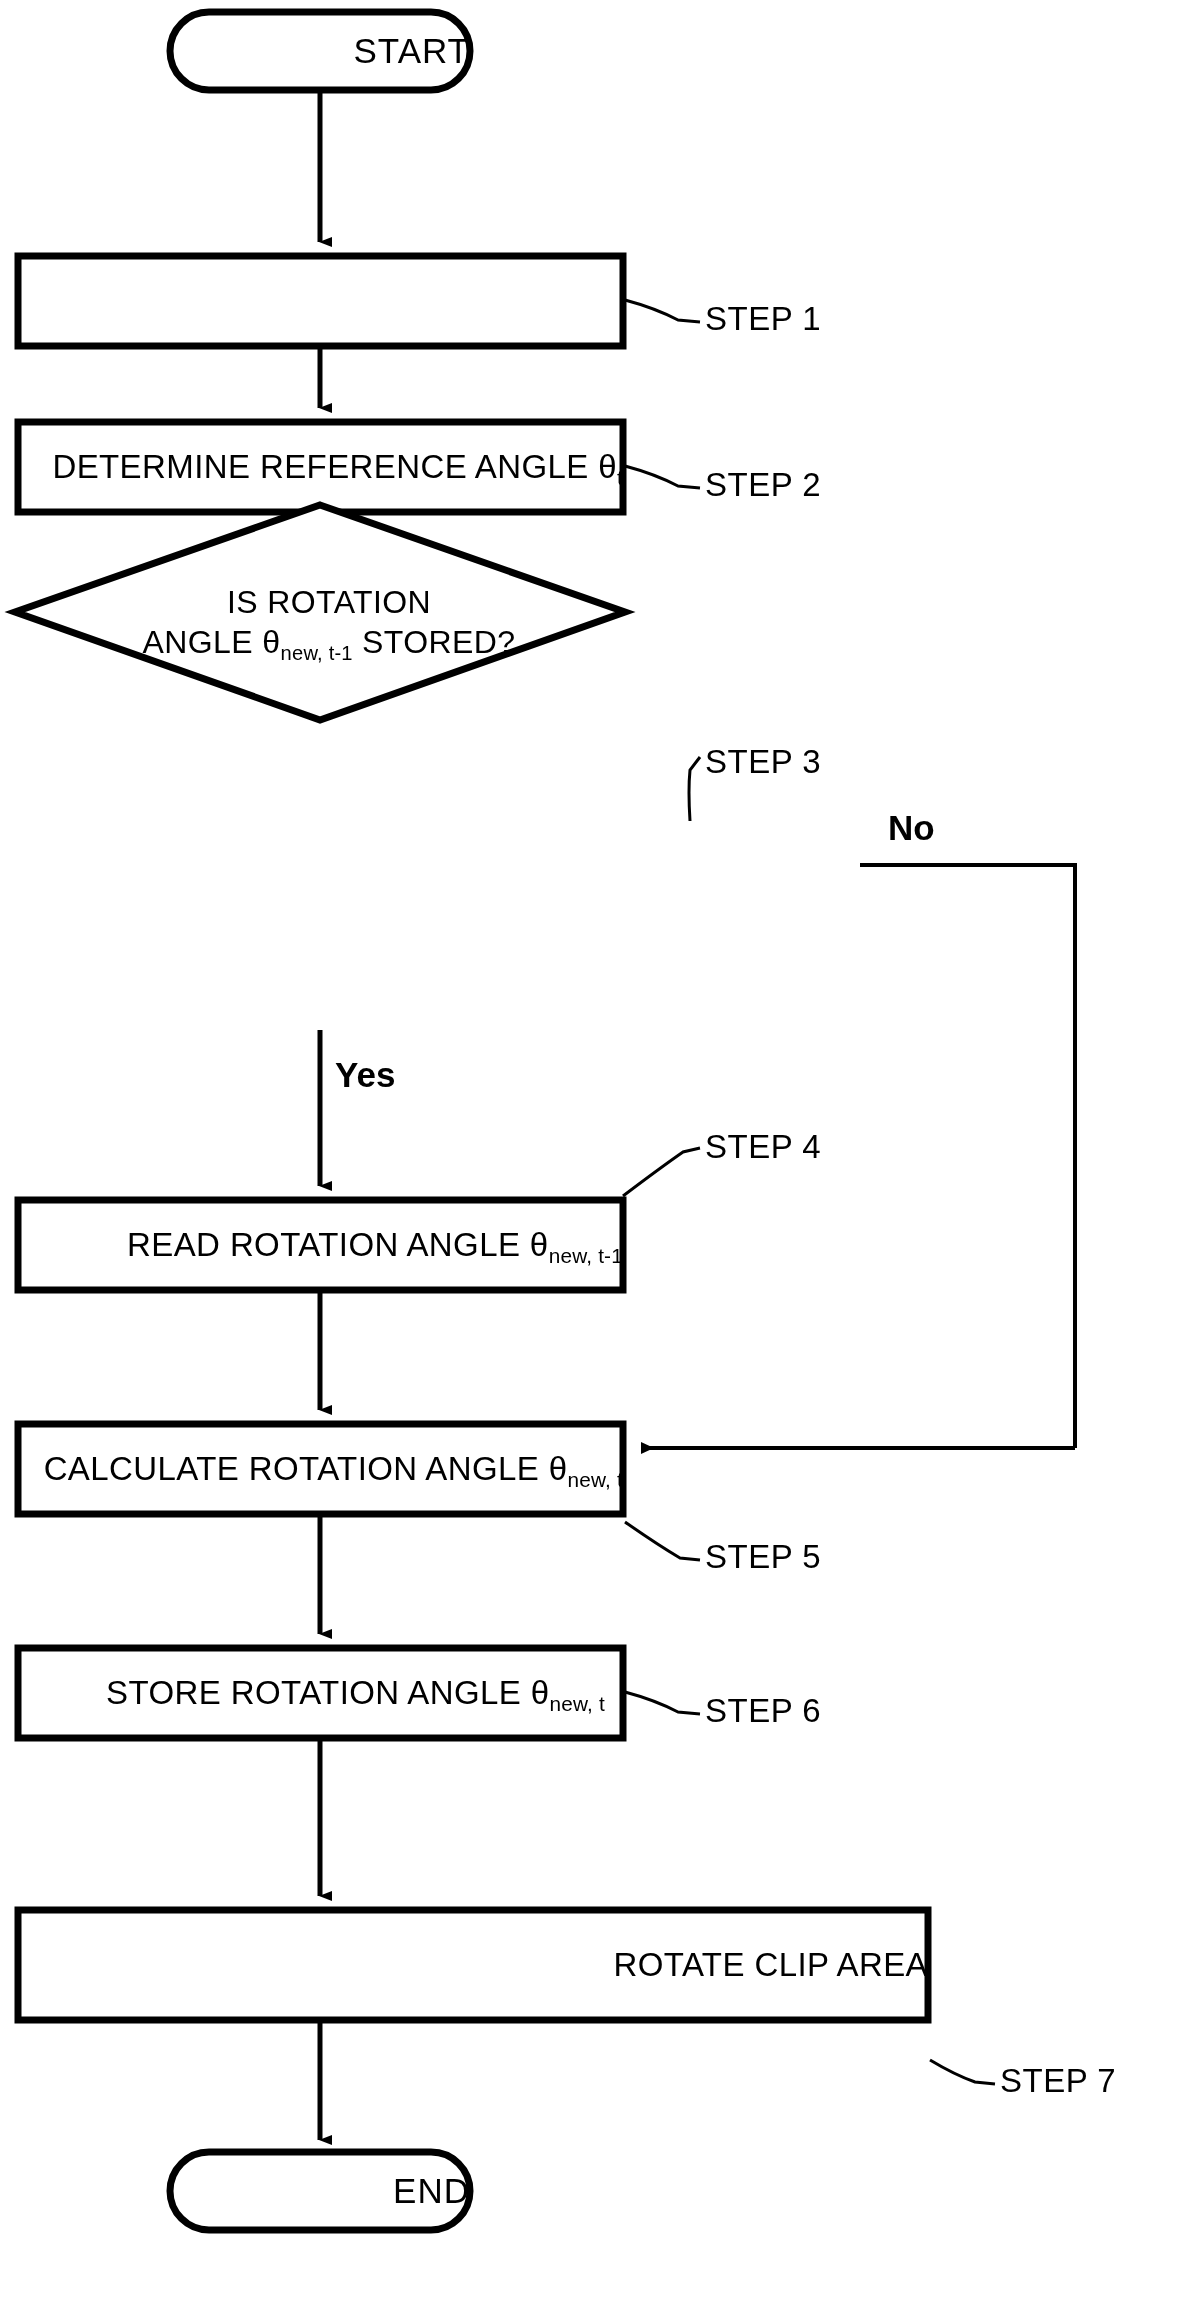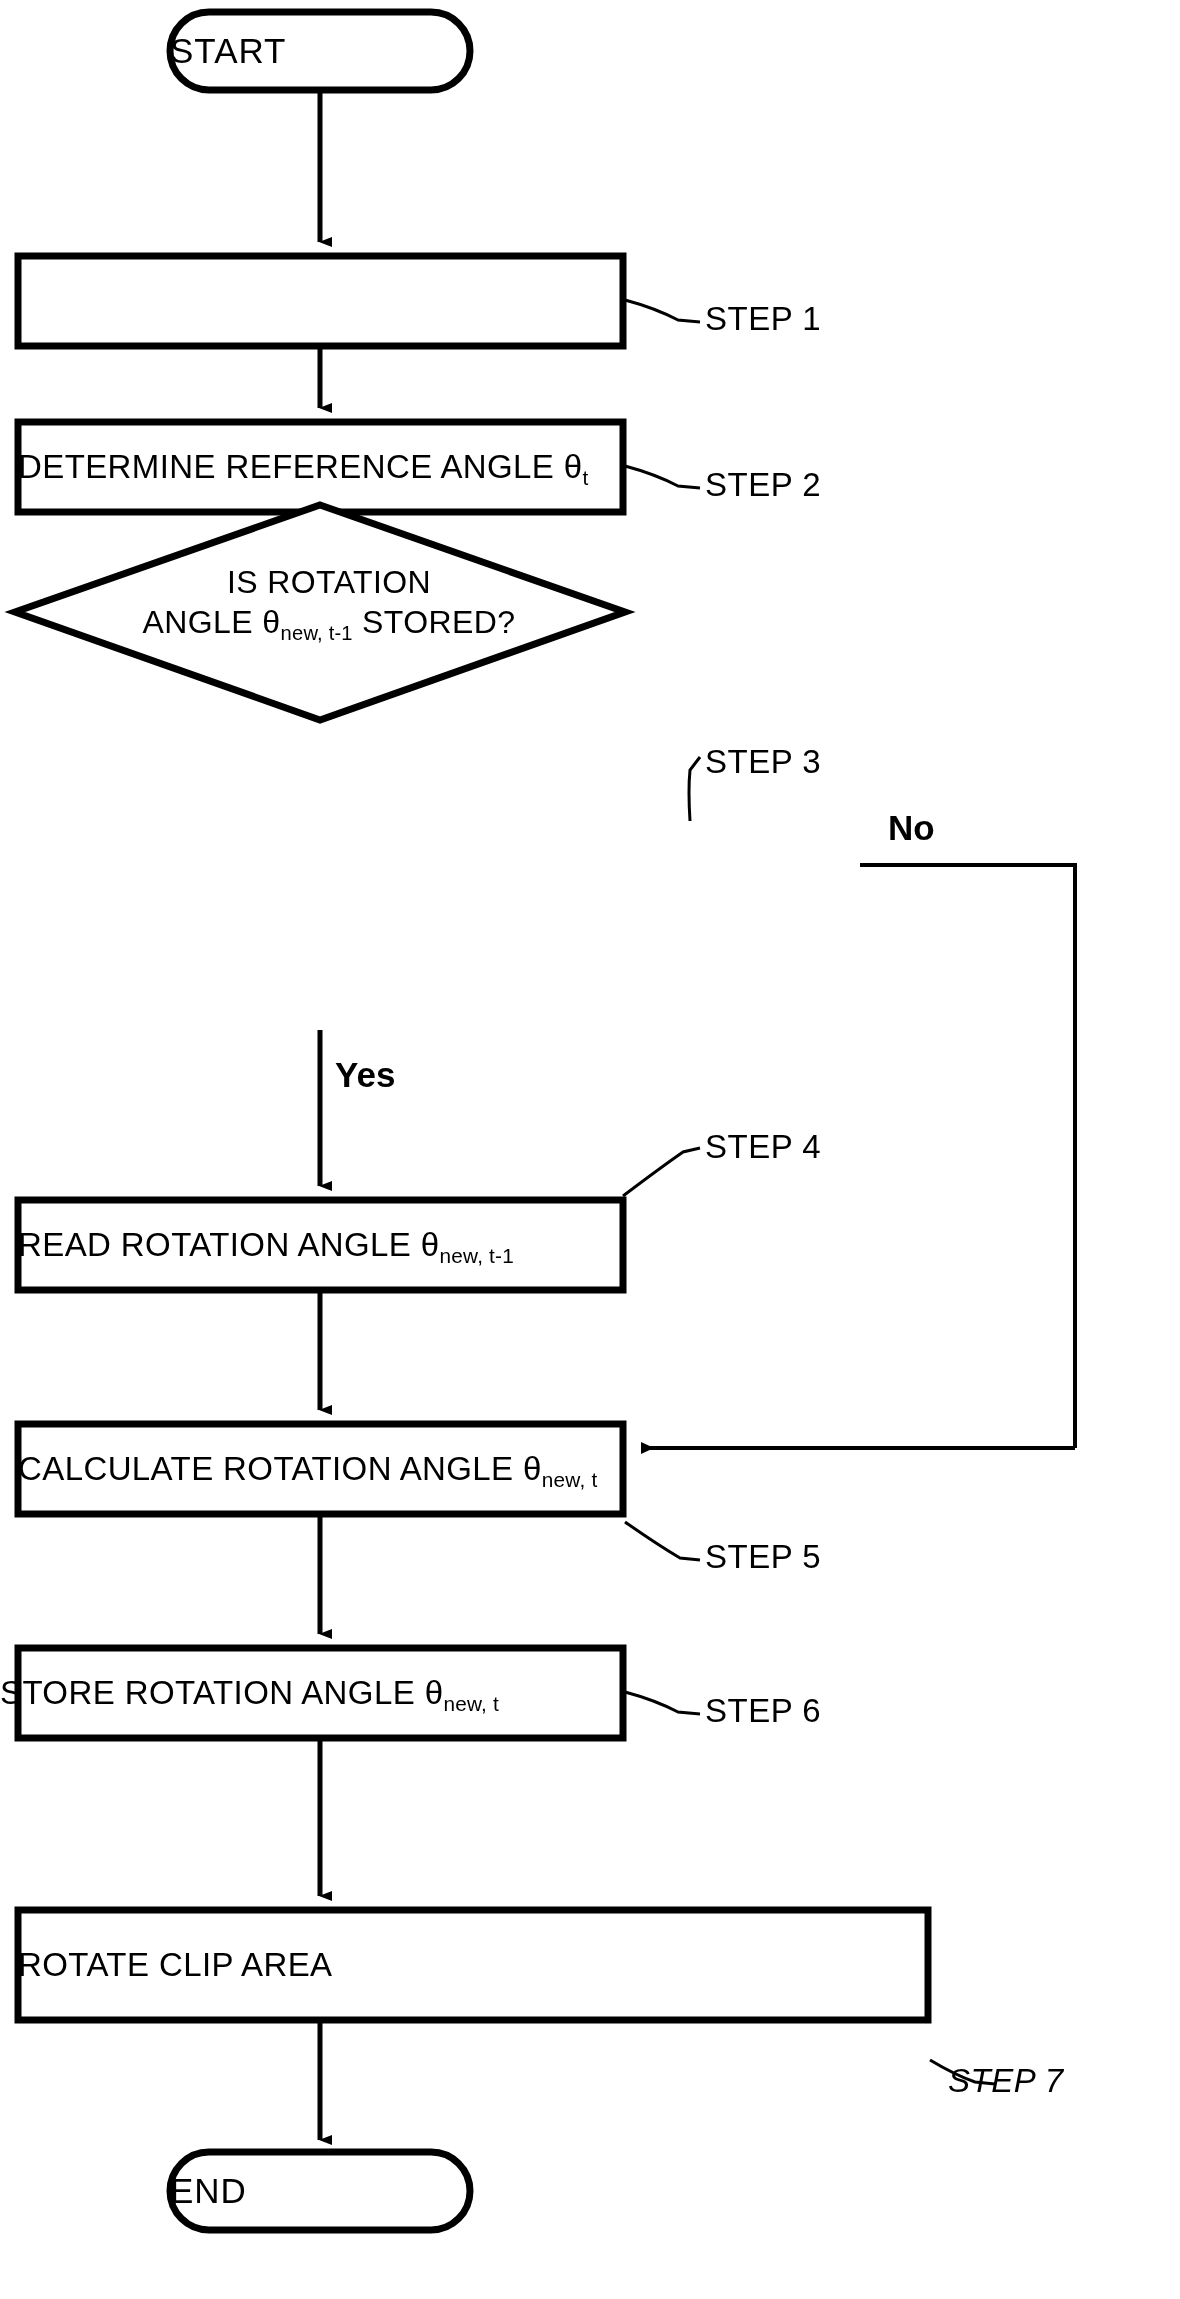--- a/index.html
+++ b/index.html
@@ -22,21 +22,21 @@
     position: absolute;
     left: 0;
     top: 0;
     width: 1180px;
     height: 2299px;
   }
   .node-label {
     position: absolute;
     display: flex;
     align-items: center;
-    justify-content: flex-start;
+    justify-content: flex-end;
     text-align: center;
     line-height: 1.25;
     white-space: pre;
     pointer-events: none;
   }
   .terminator-label {
     font-size: 35px;
     letter-spacing: 1px;
   }
   .process-label {
@@ -175,21 +175,21 @@
   <div class="node-label process-label" style="left:0; top:1648px; width:605px; height:90px;">
     <span><span>STORE ROTATION ANGLE θ</span><sub>new, t</sub></span>
   </div>
   <div class="step-label" style="left:705px; top:1692px;">
     <span>STEP 6</span>
   </div>
 
   <div class="node-label process-label" style="left:18px; top:1910px; width:910px; height:110px;">
     <span>ROTATE CLIP AREA</span>
   </div>
-  <div class="step-label" style="left:948px; top:2062px;font-style:italic;">
+  <div class="step-label" style="left:1000px; top:2062px;">
     <span>STEP 7</span>
   </div>
 
   <div class="node-label terminator-label" style="left:170px; top:2152px; width:300px; height:78px;">
     <span>END</span>
   </div>
 
 </div>
 
 </body></html>

